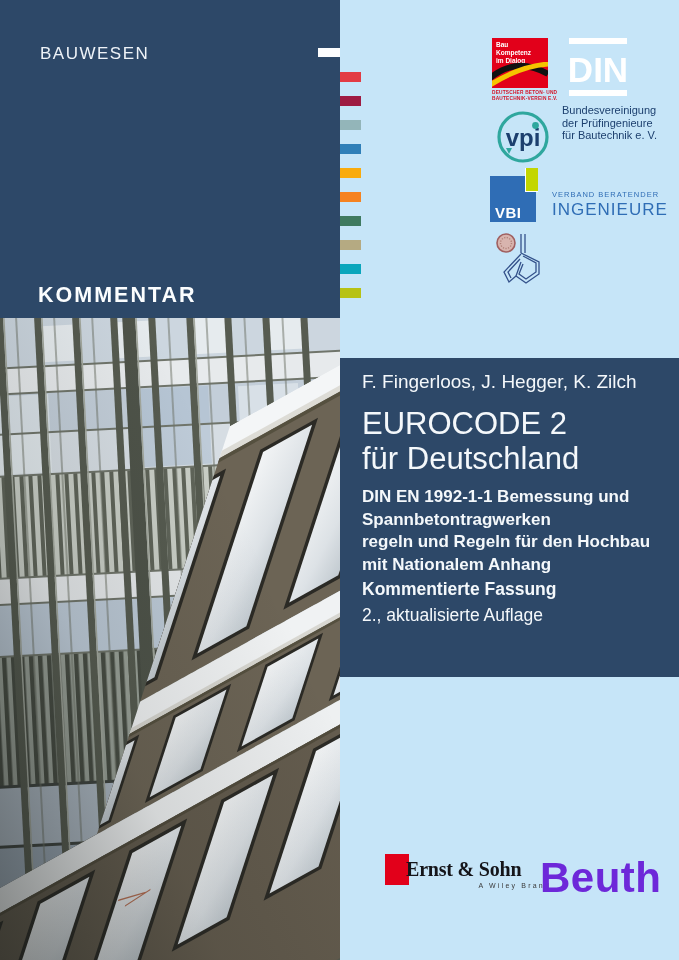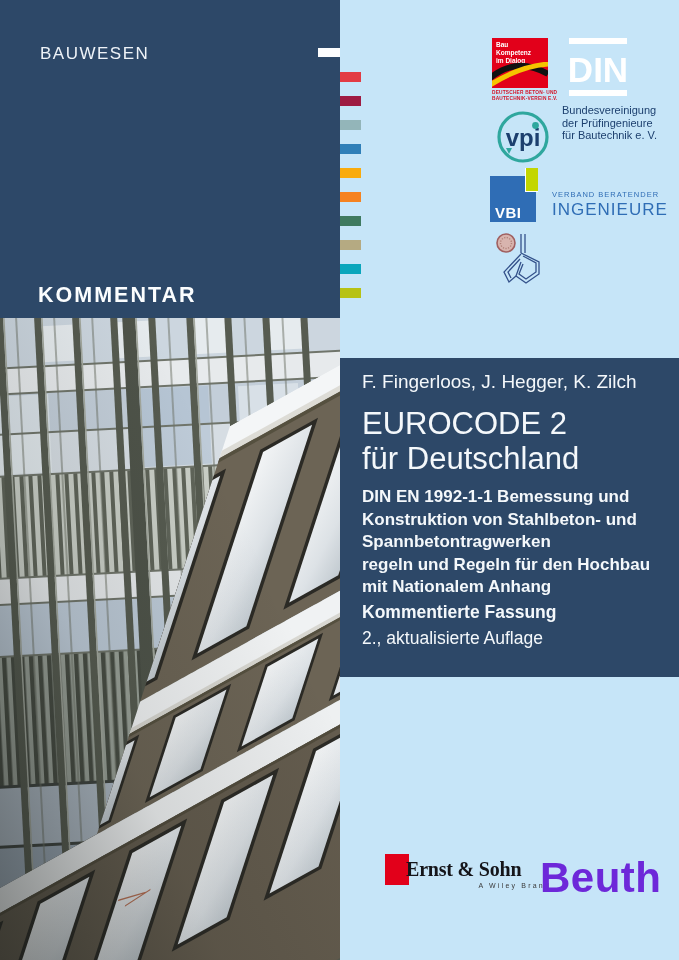--- a/index.html
+++ b/index.html
@@ -304,21 +304,20 @@
         </g>
       </svg>
     </div>
 
     <div class="title-panel">
       <div class="authors">F. Fingerloos, J. Hegger, K. Zilch</div>
       <div class="book-title">EUROCODE 2</div>
       <div class="book-title">für Deutschland</div>
       <div class="subtitle">
         <div>DIN EN 1992-1-1 Bemessung und</div>
-        <div>Konstruktion von Stahlbeton- und</div>
         <div>Spannbetontragwerken</div>
         <div>regeln und Regeln für den Hochbau</div>
         <div>mit Nationalem Anhang</div>
       </div>
       <div class="edition-label">Kommentierte Fassung</div>
       <div class="edition">2., aktualisierte Auflage</div>
     </div>
 
     <div class="logo ernst-sohn">
       <div class="es-square"></div>

